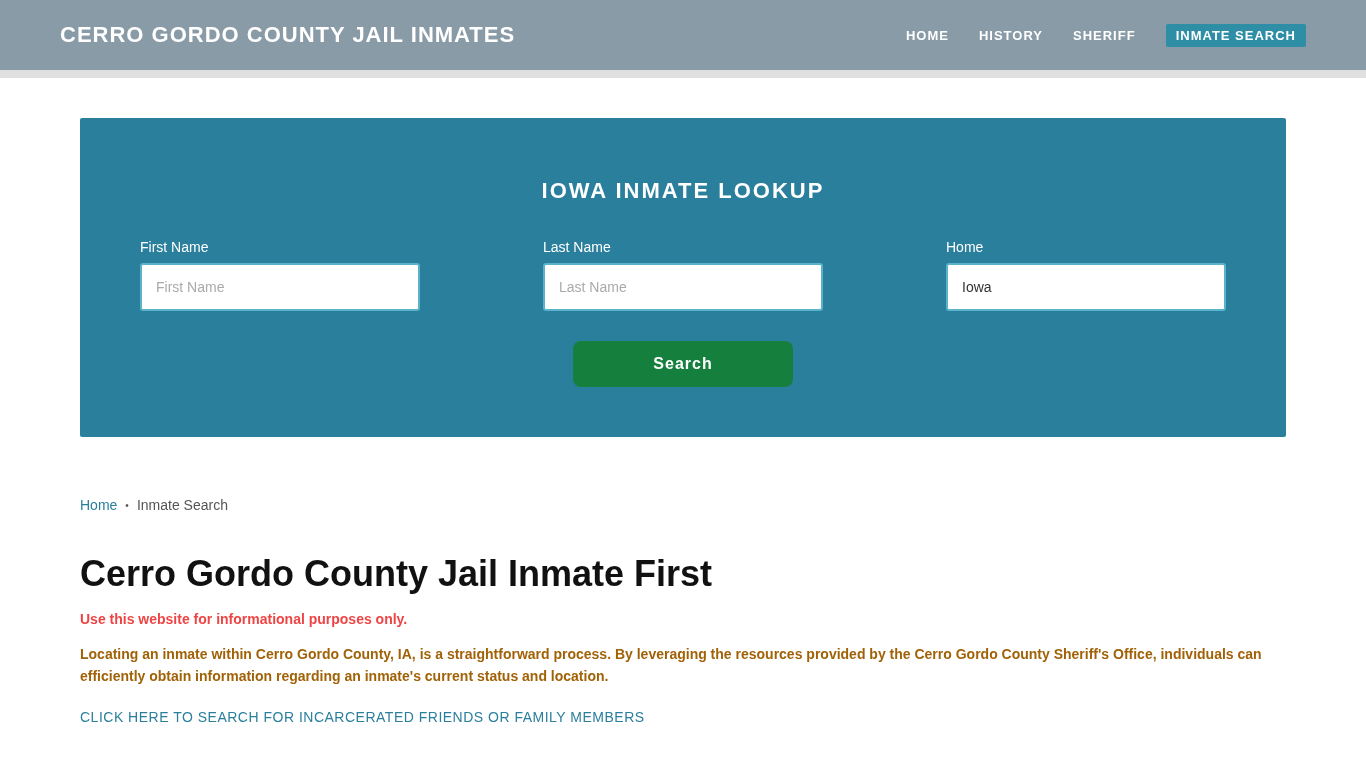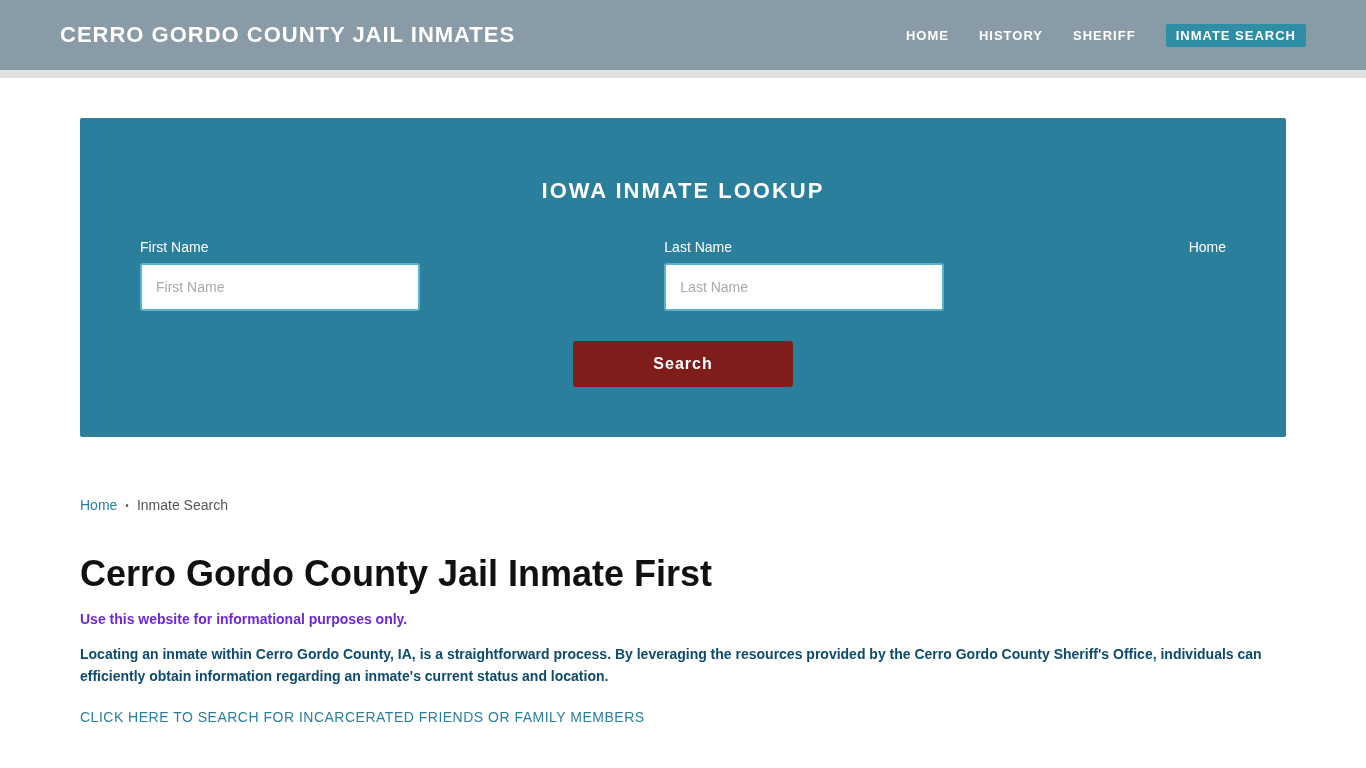--- a/index.html
+++ b/index.html
@@ -115,28 +115,28 @@
     .field-group input::placeholder {
       color: #aaa;
     }
 
     .search-button-container {
       display: flex;
       justify-content: center;
     }
 
     .search-button {
-      background: #7f1d1d;
+      background: #15803d;
       color: #ffffff;
       font-size: 16px;
       font-weight: 700;
       letter-spacing: 1px;
       border: none;
       padding: 14px 80px;
-      border-radius: 3px;
+      border-radius: 8px;
       cursor: pointer;
       text-transform: capitalize;
     }
 
     
     .breadcrumb {
       padding: 20px 80px;
       display: flex;
       align-items: center;
       gap: 8px;
@@ -165,28 +165,28 @@
     .page-title {
       font-size: 36px;
       font-weight: 800;
       color: #111;
       margin-bottom: 16px;
     }
 
     .info-bold {
       font-size: 14px;
       font-weight: 700;
-      color: #6d28d9;
+      color: #ef4444;
       margin-bottom: 16px;
     }
 
     .info-para {
       font-size: 14px;
       font-weight: 700;
-      color: #0c4a6e;
+      color: #a16207;
       line-height: 1.6;
       margin-bottom: 20px;
     }
 
     .click-link {
       color: #2a7f9c;
       font-size: 14px;
       font-weight: 400;
       text-decoration: none;
       text-transform: uppercase;
@@ -215,20 +215,21 @@
     <div class="field-group">
       <label>First Name</label>
       <input type="text" placeholder="First Name" style="">
     </div>
     <div class="field-group">
       <label>Last Name</label>
       <input type="text" placeholder="Last Name" style="">
     </div>
     <div class="field-group">
       <label>Home</label>
+      <input type="text" value="Iowa" style="">
     </div>
   </div>
   <div class="search-button-container">
     <button class="search-button">Search</button>
   </div>
 </section>
 
 <nav class="breadcrumb">
   <a class="breadcrumb-home">Home</a>
   <span class="breadcrumb-separator">•</span>

